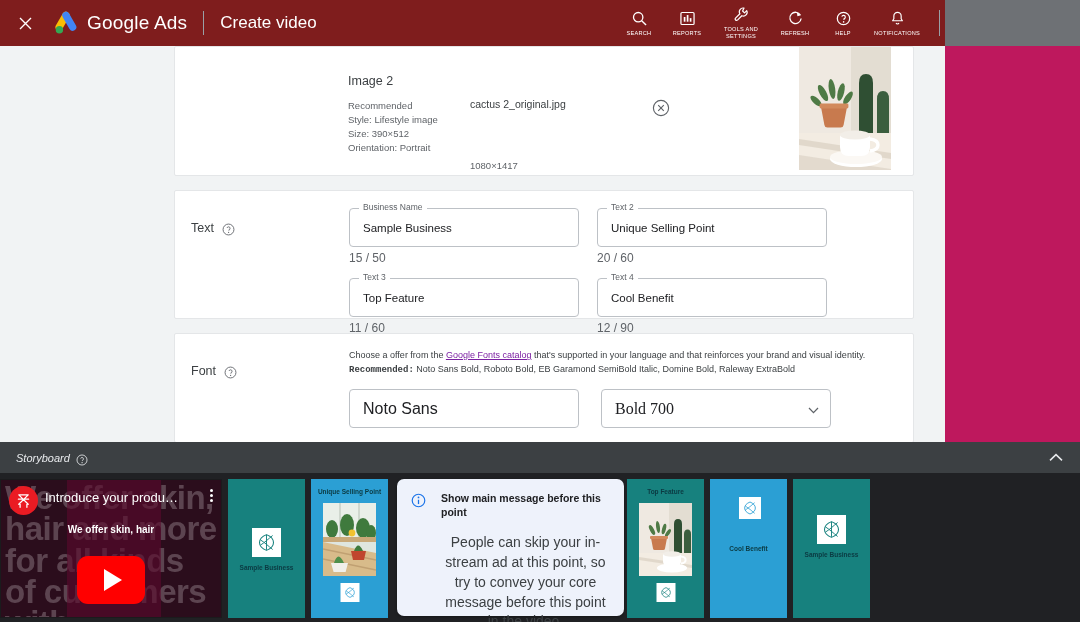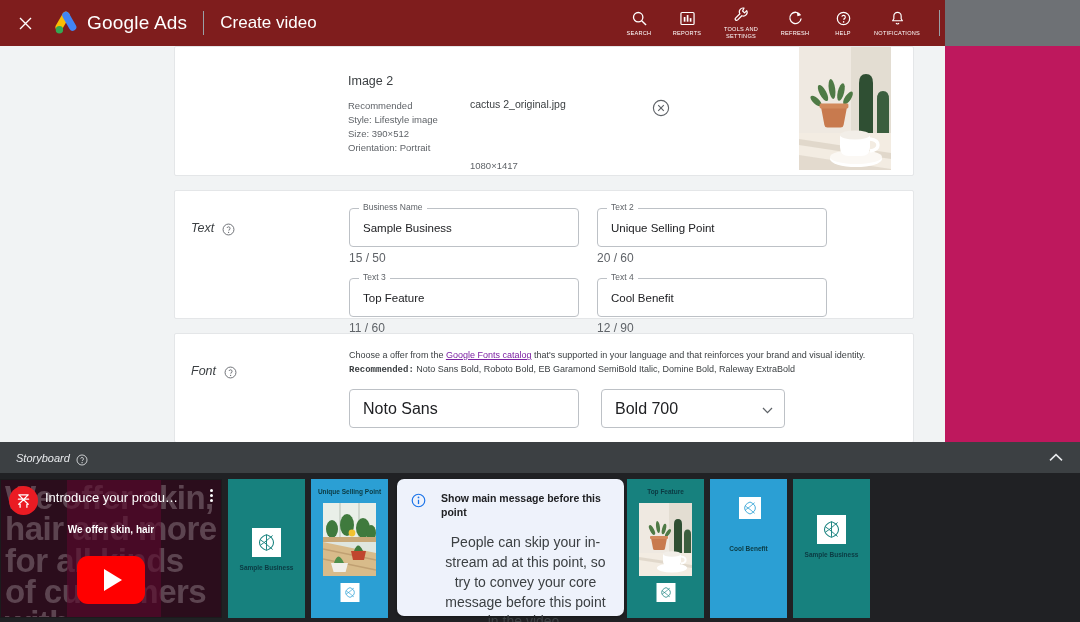--- a/index.html
+++ b/index.html
@@ -91,21 +91,21 @@
   }
   .thumb {
     position: absolute; right: 22px; top: 0px; width: 92px; height: 123px;
     overflow: hidden; background: #efeae2;
   }
 
   
   .card-text { height: 129px; }
   .row-label {
     position: absolute; left: 16px; top: 30px;
-    display: flex; align-items: center; gap: 8px; font-style: italic;
+    display: flex; align-items: center; gap: 8px;
   }
   .row-label-txt { font-size: 12.5px; color: #3c4043; }
   .help-ico { width: 13px; height: 13px; cursor: pointer; }
   .fields {
     position: absolute; left: 174px; top: 17px; width: 530px;
   }
   .field-grid {
     display: flex; flex-wrap: wrap; gap: 0px 18px;
   }
   .field-wrap { width: 230px; margin-bottom: 13px; }
@@ -137,21 +137,21 @@
   .font-inputs {
     position: absolute; left: 174px; top: 55px;
     display: flex; gap: 22px;
   }
   .font-box {
     position: relative; height: 39px; border: 1px solid #bdc1c6;
     border-radius: 4px; display: flex; align-items: center;
   }
   .font-box .value { font-size: 16px; color: #202124; padding-left: 13px; }
   .font-name-box { width: 230px; }
-  .font-weight-box { width: 184px; }
+  .font-weight-box { width: 230px; font-family: Liberation Serif, serif; }
   .chev-down {
     position: absolute; right: 11px; top: 50%; transform: translateY(-50%);
   }
 
   
   .storyboard-header {
     position: absolute; left: 0; top: 442px; width: 1080px; height: 31px;
     background: #3c4043; display: flex; align-items: center;
   }
   .sb-title {

